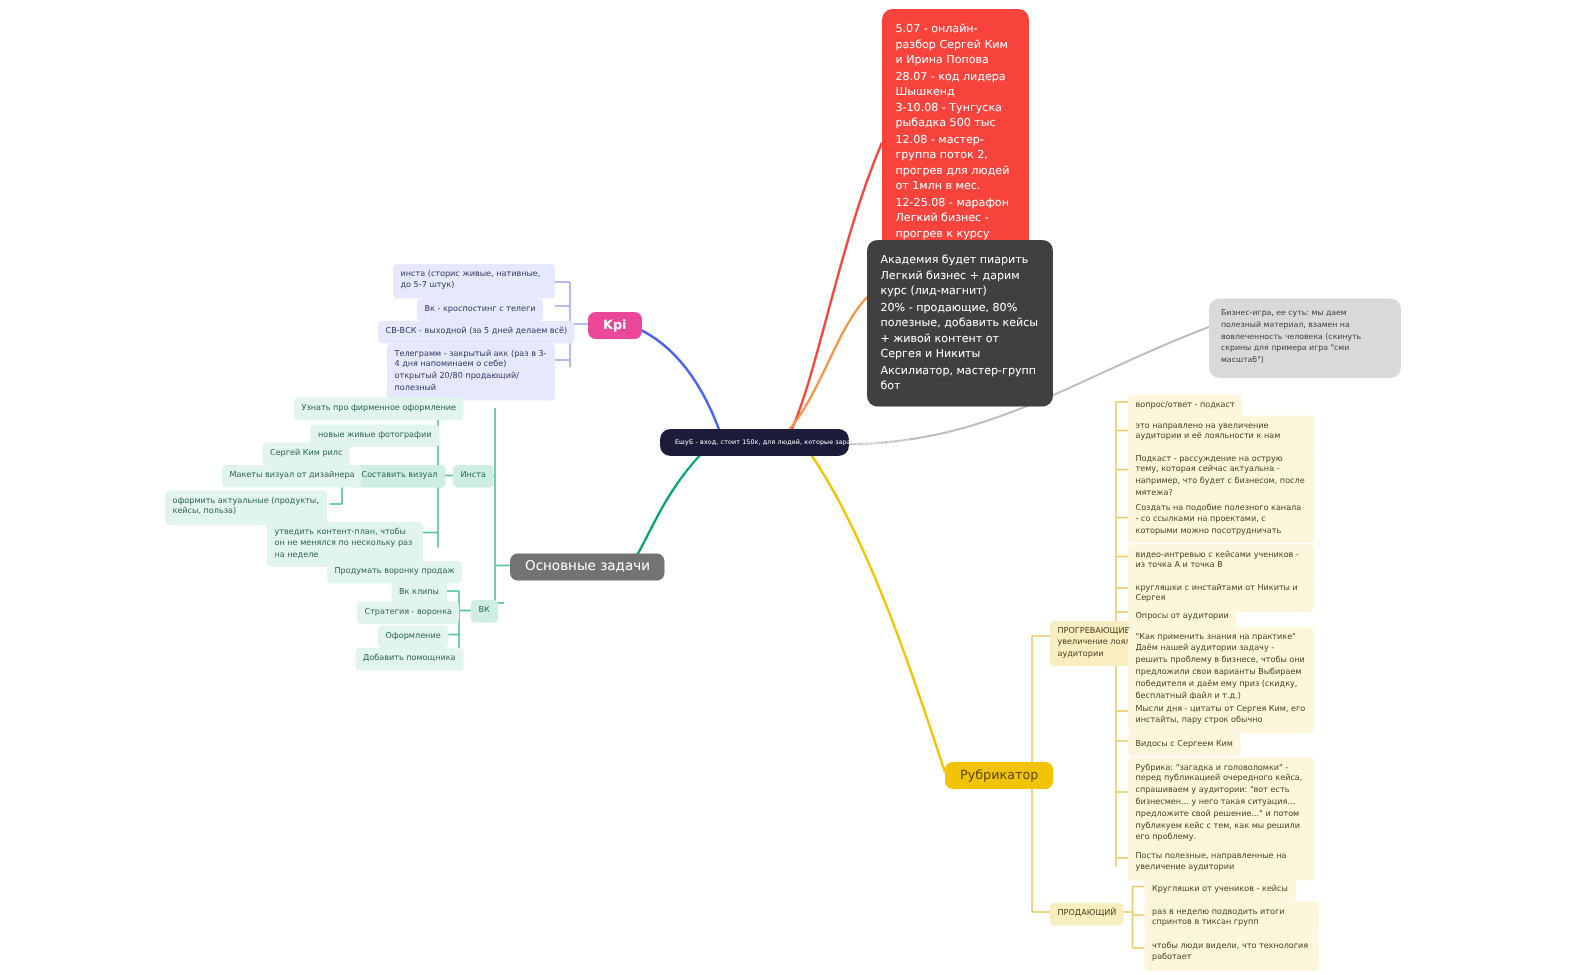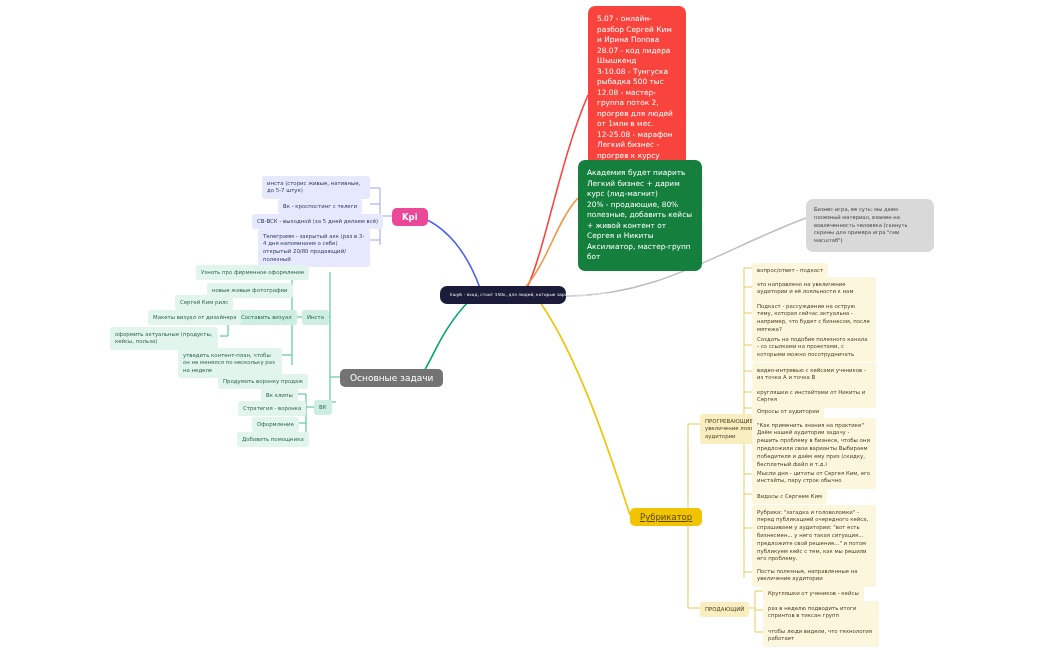--- a/index.html
+++ b/index.html
@@ -30,31 +30,31 @@
   
   .pill {
     border-radius:5px;
     padding:4px 10px;
     font-size:8px;
     color:#ffffff;
     white-space:nowrap;
   }
   .pill.kpi { background:#ec4899; font-weight:bold; font-size:8.5px; }
   .pill.green { background:#737373; font-size:9px; }
-  .pill.yellow { background:#f2c300; color:#5c4a00; font-size:8.5px;text-decoration:underline; }
+  .pill.yellow { background:#f2c300; color:#5c4a00; font-size:8.5px; }
 
   
   .card {
     border-radius:7px;
     padding:8px 9px;
     font-size:7.4px;
     line-height:1.42;
   }
   .card.red { background:#f9443d; color:#ffffff; }
-  .card.orange { background:#15803d; color:#ffffff; }
+  .card.orange { background:#404040; color:#ffffff; }
   .card.gray { background:#d9d9d9; color:#3d3d3d; font-size:5.2px; line-height:1.5; padding:7px 8px; }
 
   
   .leaf {
     border-radius:3px;
     padding:3.5px 5px;
     font-size:5.4px;
     line-height:1.45;
   }
   .leaf.blue { background:#e6e9fd; color:#333a63; }

